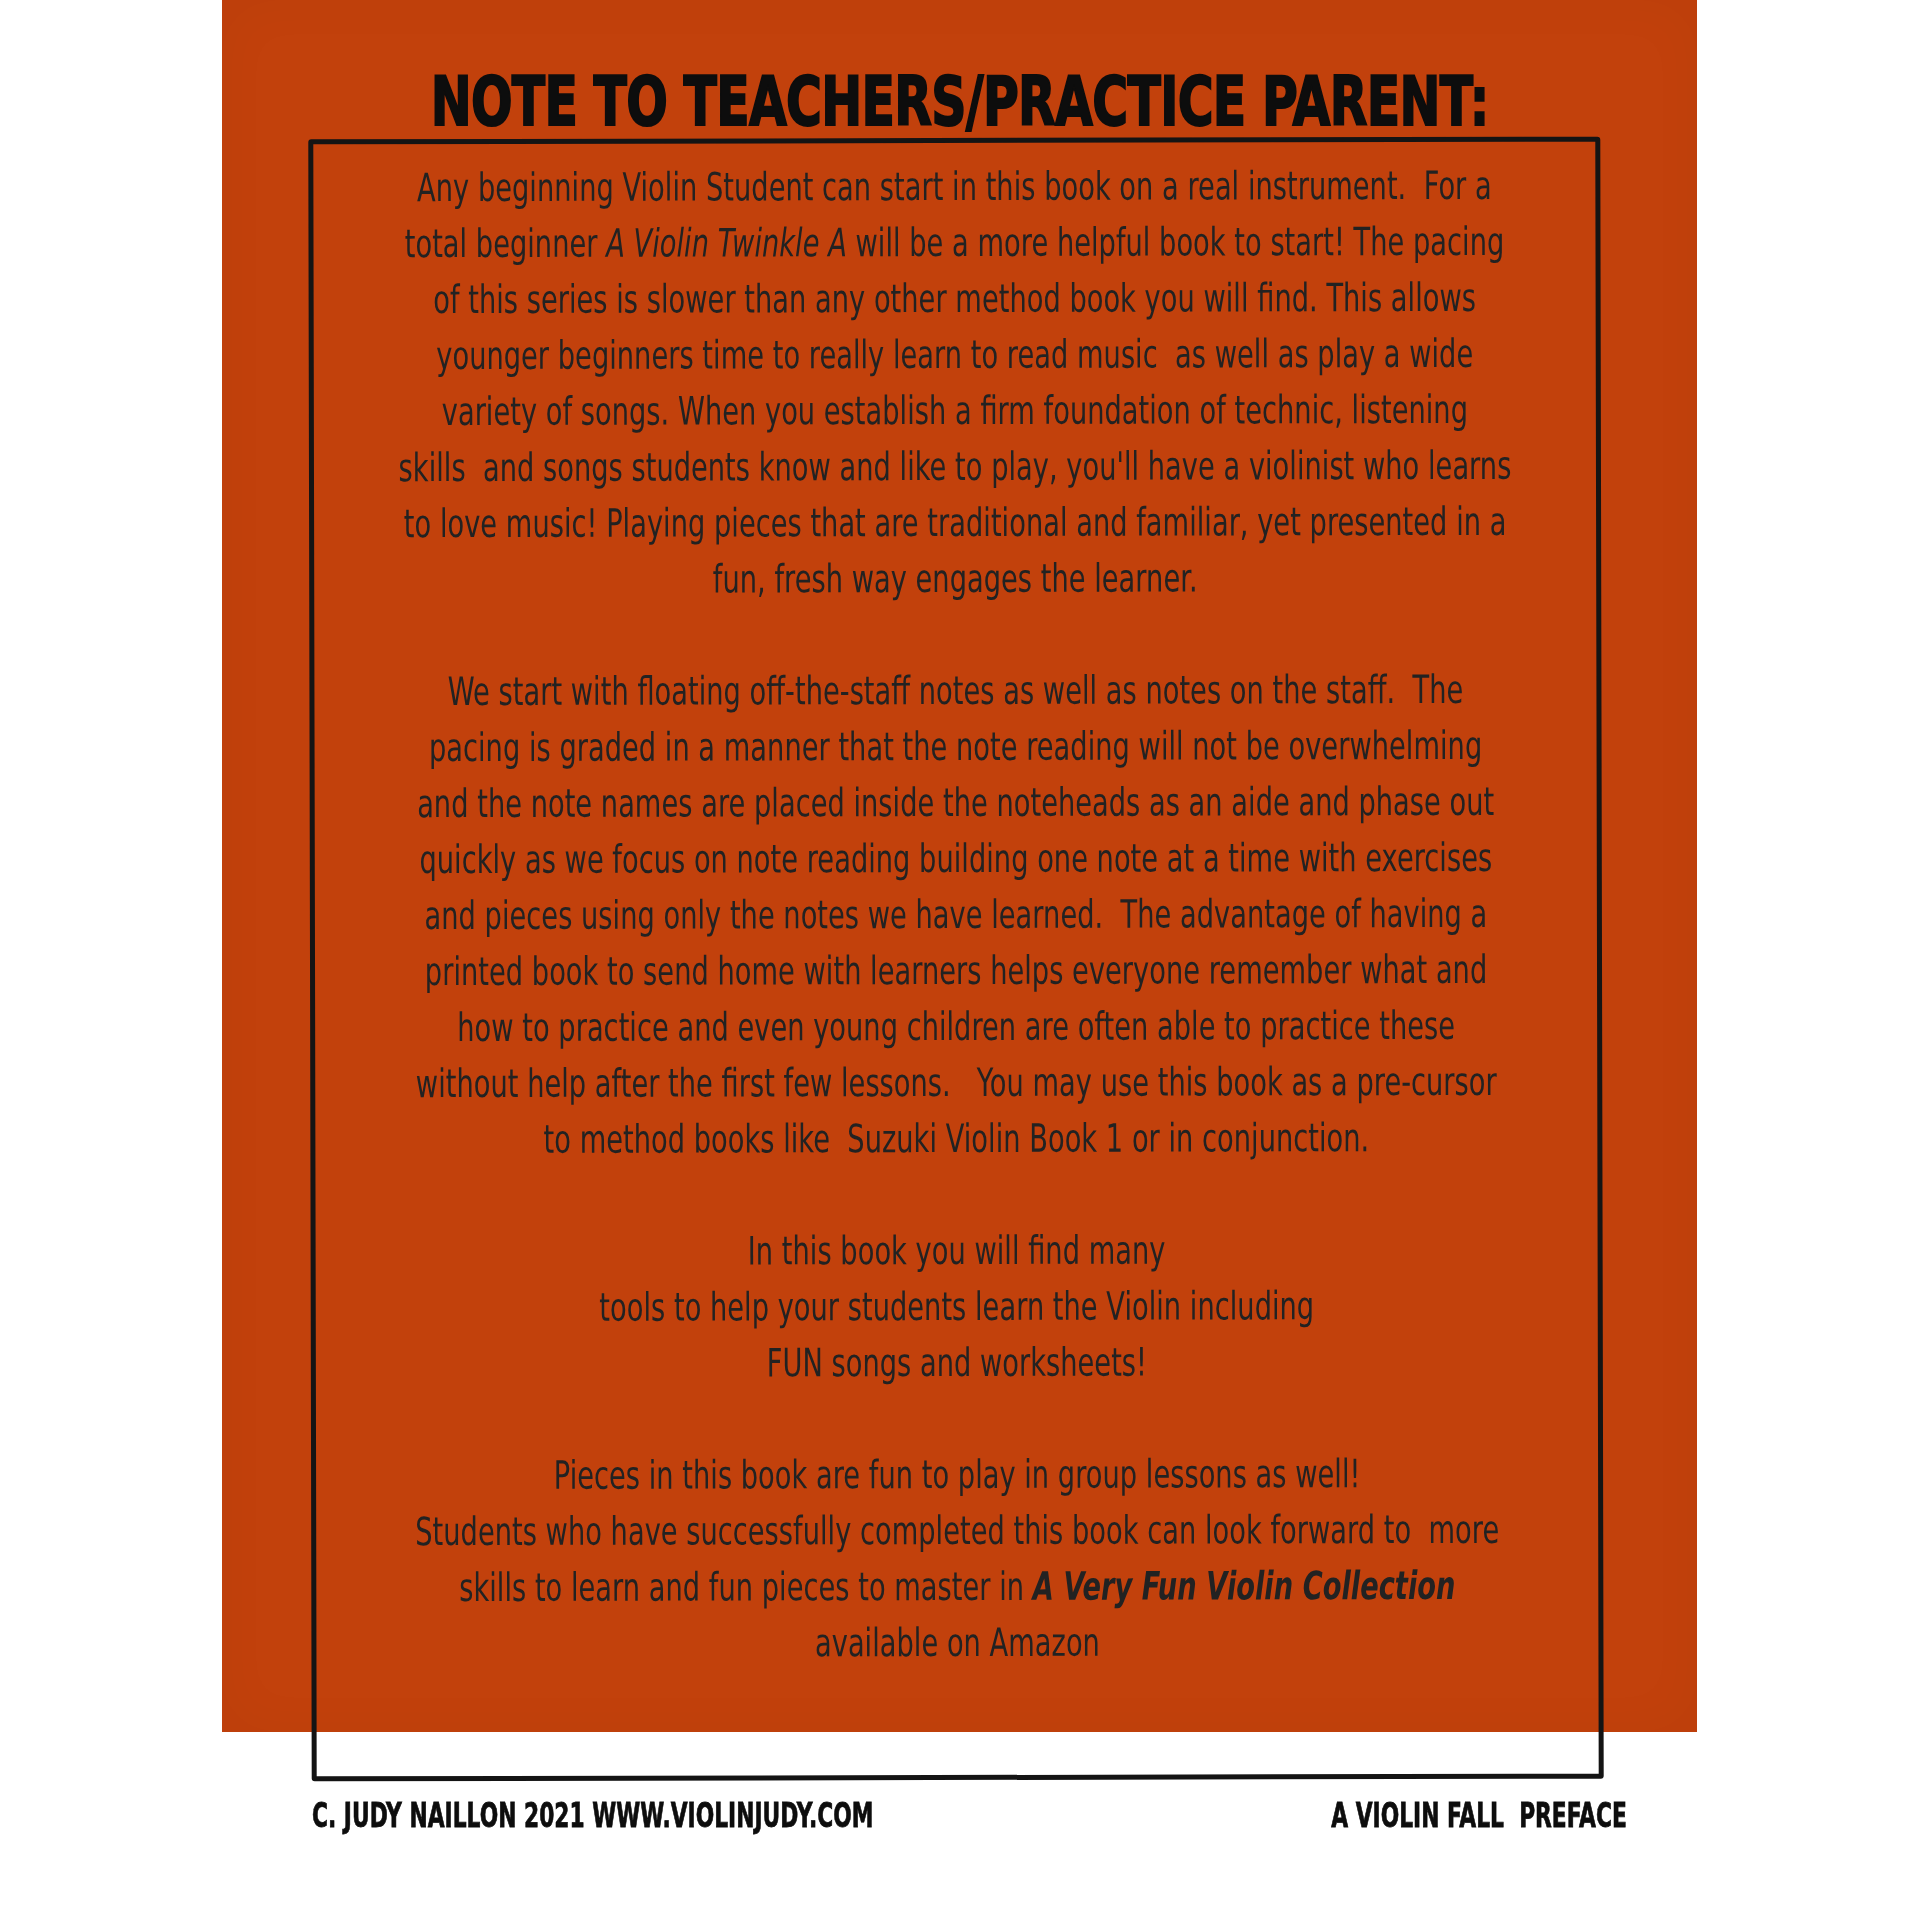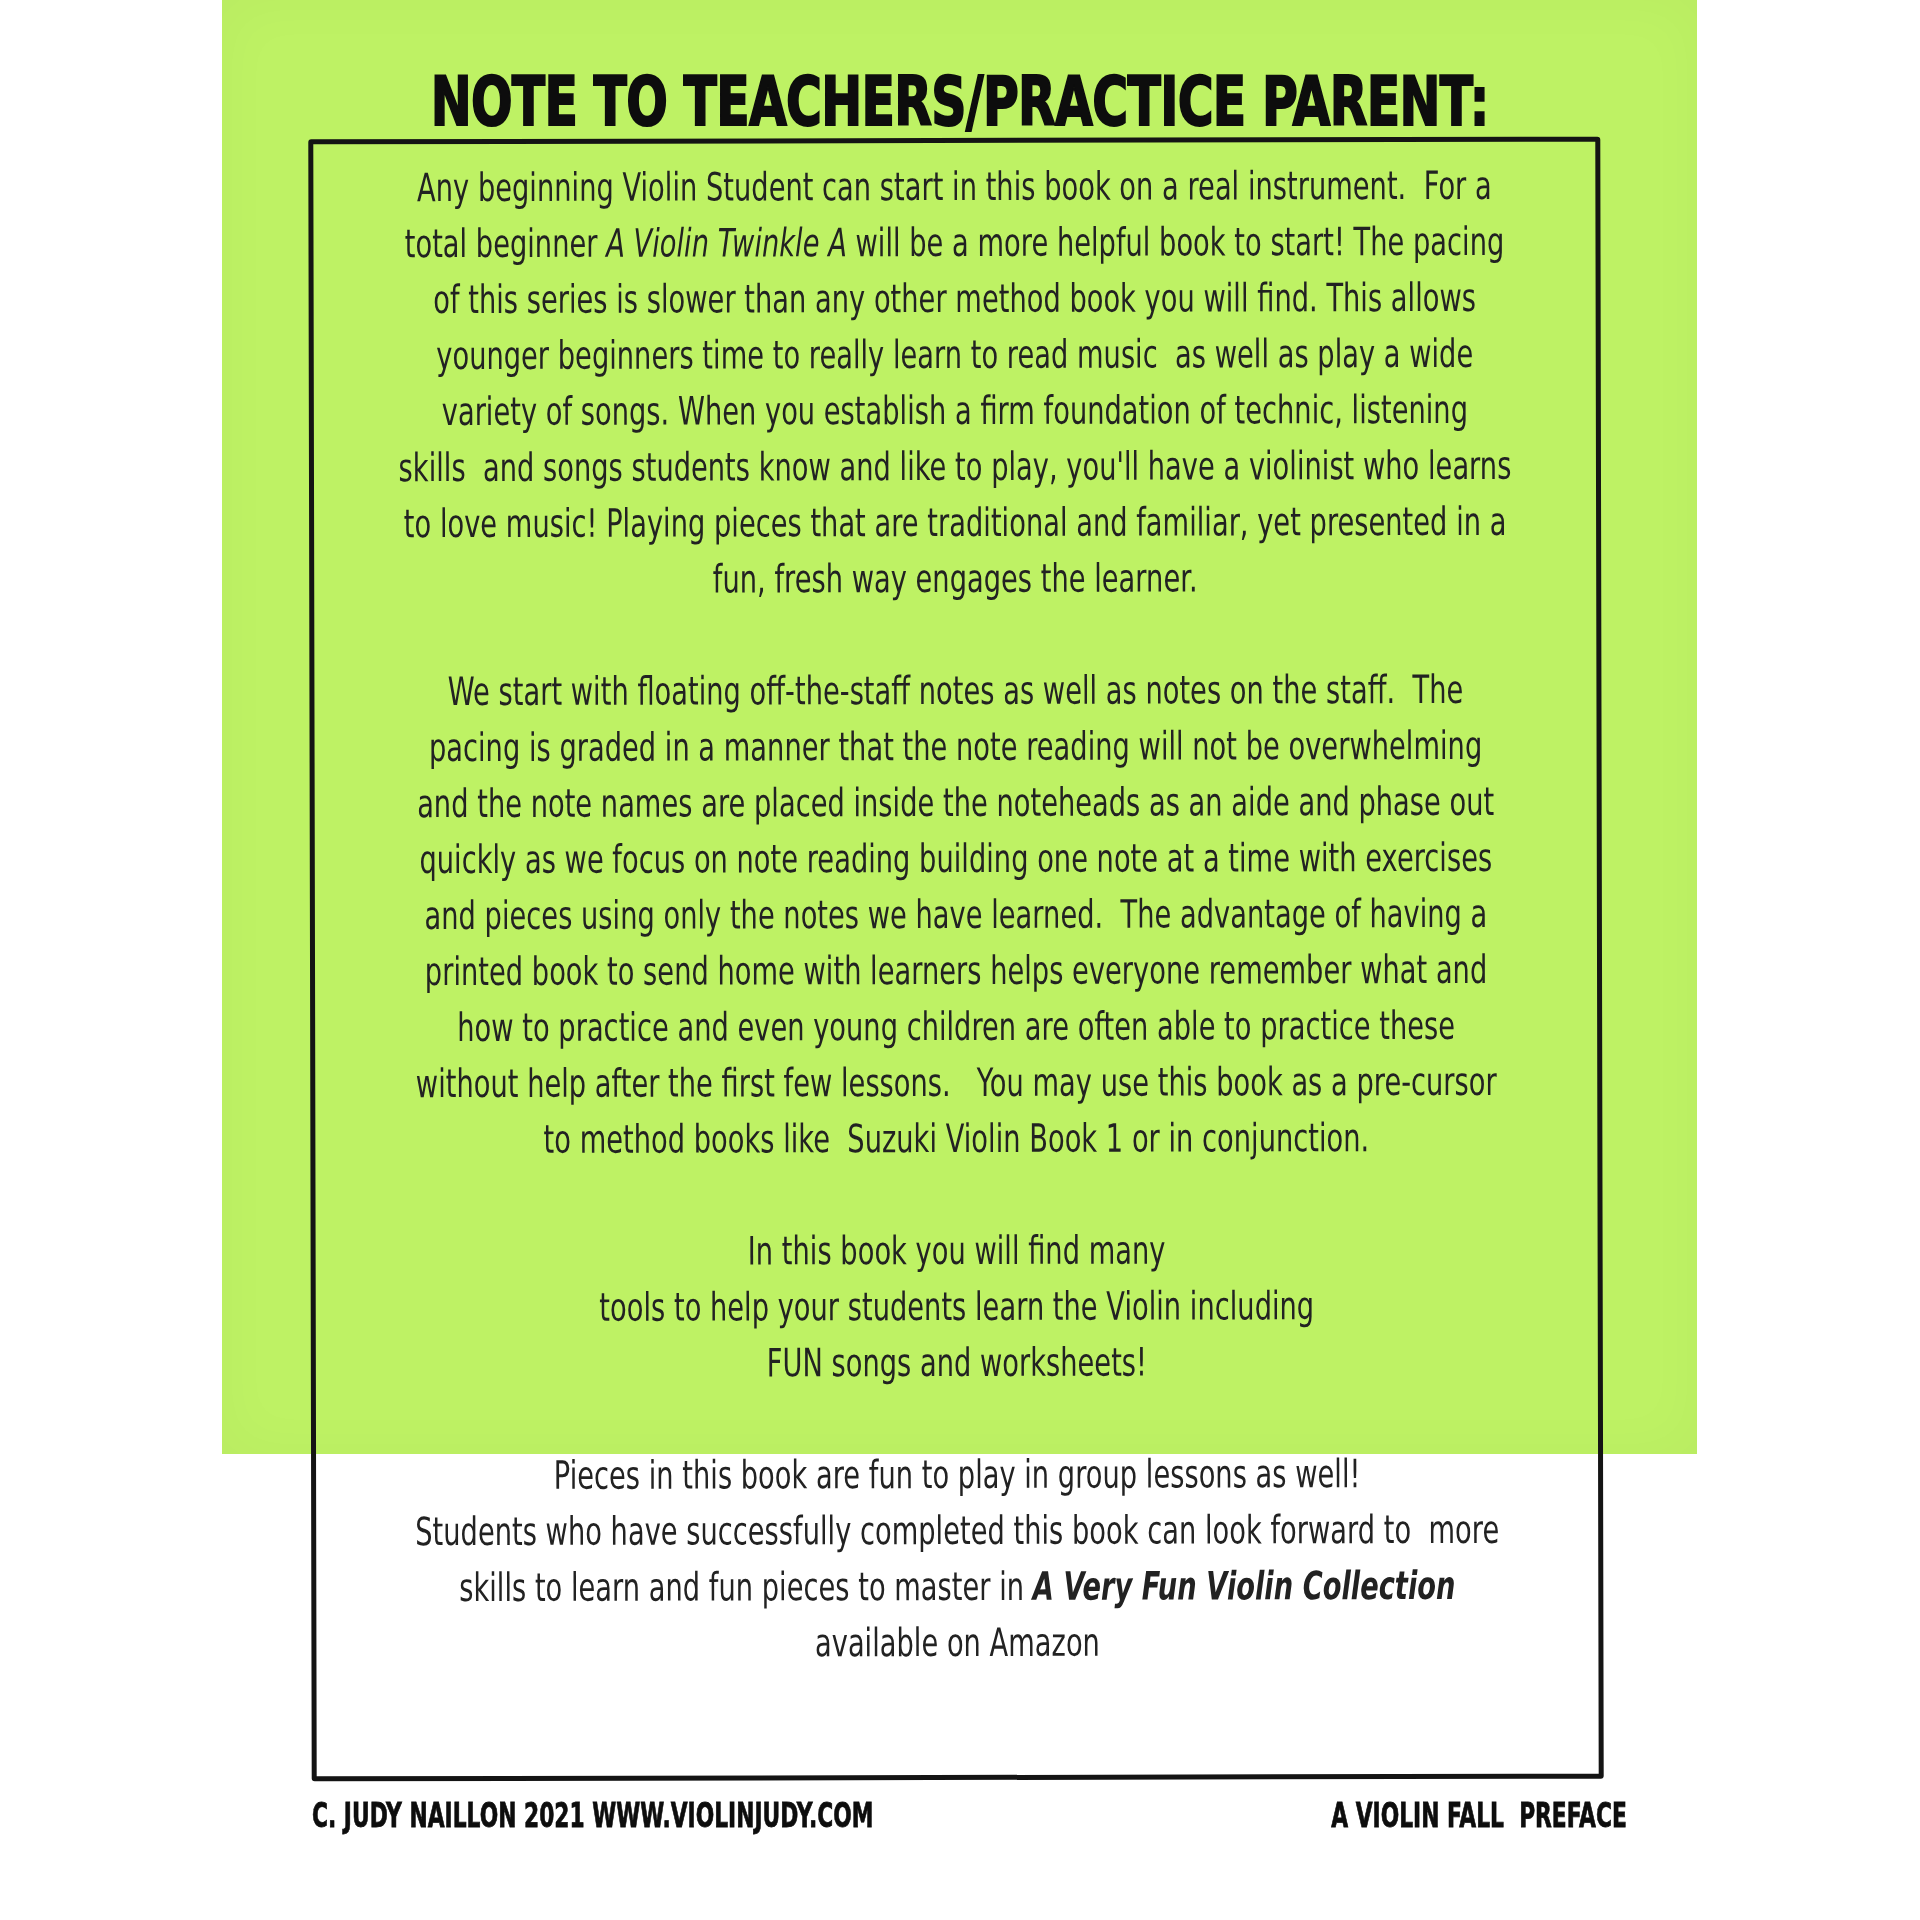--- a/index.html
+++ b/index.html
@@ -4,22 +4,22 @@
 <style>
   html,body{margin:0;padding:0;}
   body{
     width:1920px;height:1920px;
     background:#ffffff;
     position:relative;
     overflow:hidden;
     font-family:"DejaVu Sans",sans-serif;
   }
   .page{
-    position:absolute;left:222px;top:0;width:1475px;height:1454px;
-    background:#bef264;
+    position:absolute;left:222px;top:0;width:1475px;height:1732px;
+    background:#c2410c;
     box-shadow:inset 0 0 60px rgba(0,0,0,0.03);
   }
   
   .title-wrap{
     position:absolute;top:62px;left:0;width:100%;
     text-align:center;white-space:nowrap;
   }
   .title-inner{
     display:inline-block;
     font-weight:800;

